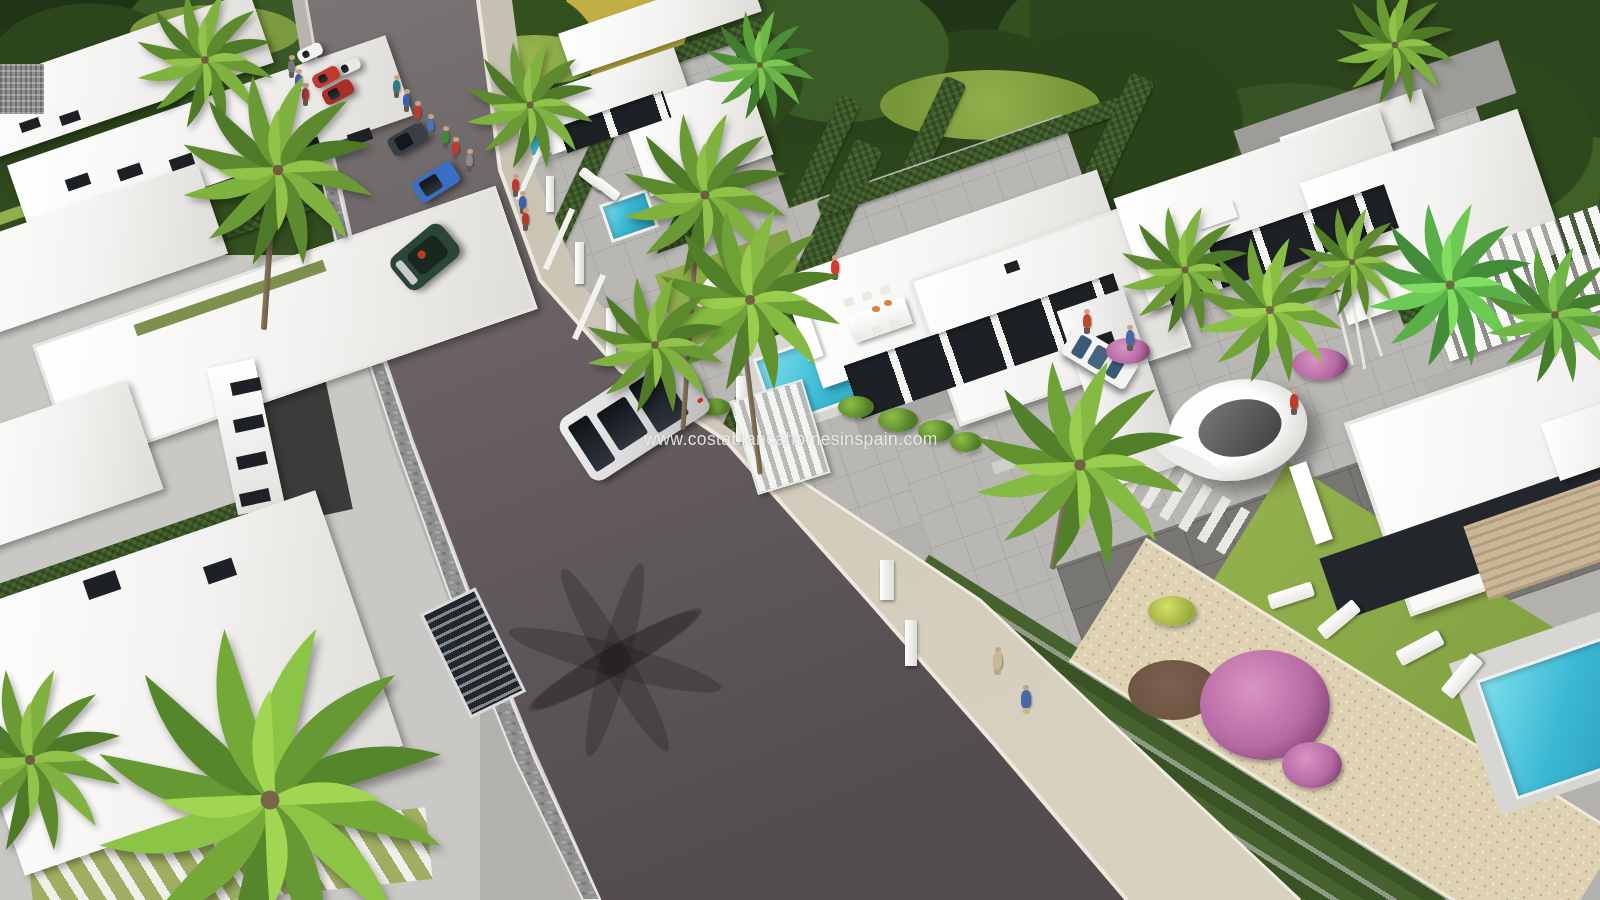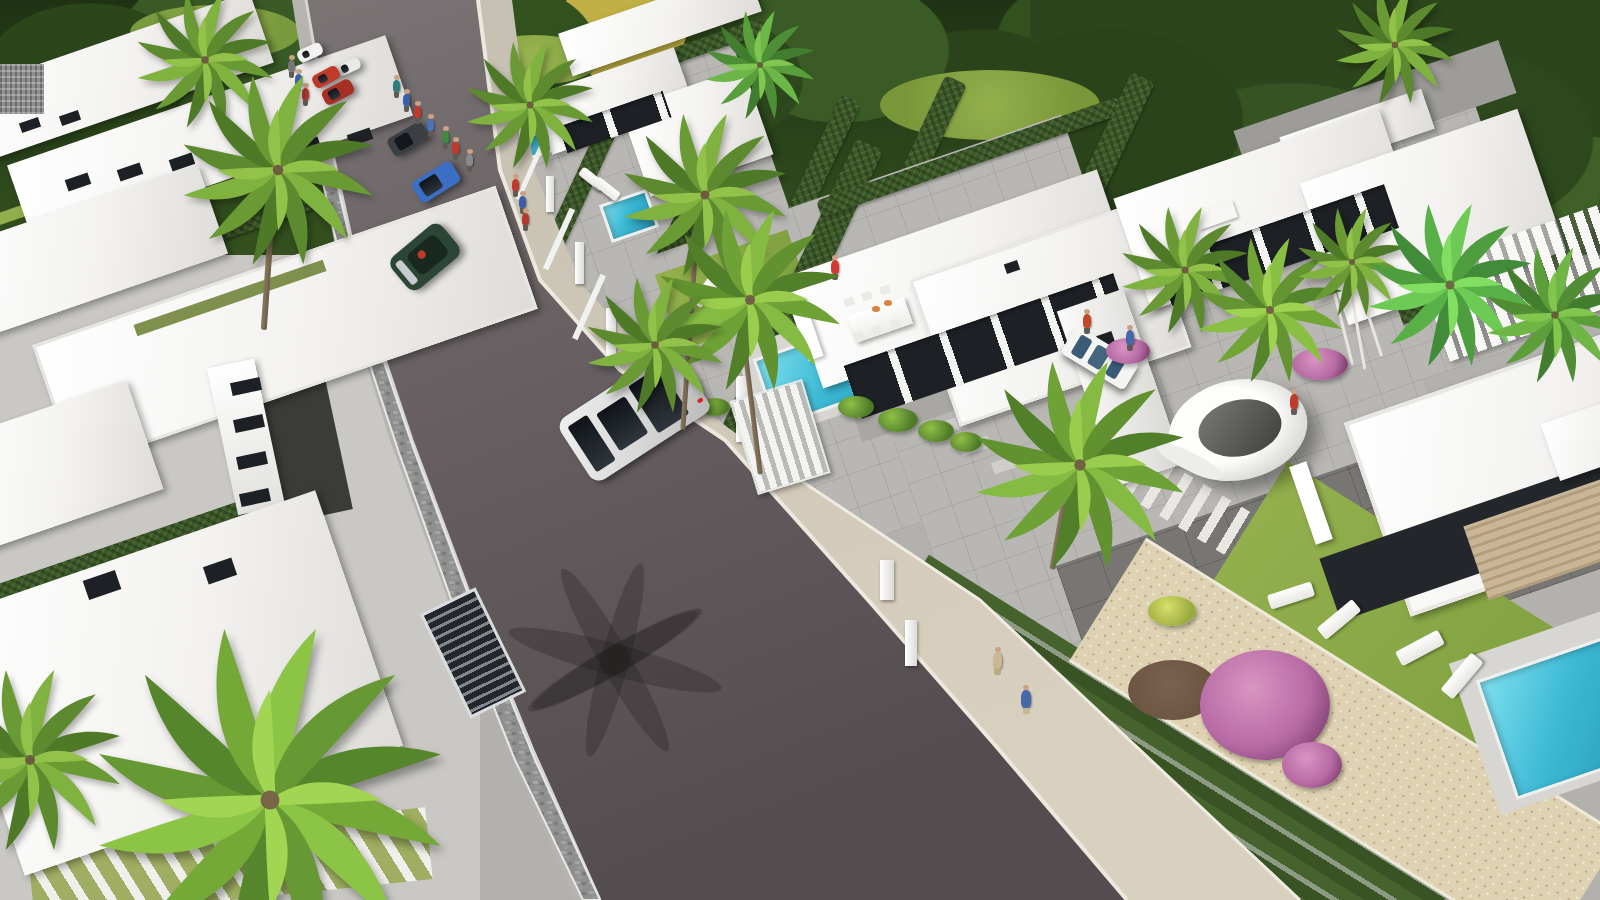--- a/index.html
+++ b/index.html
@@ -372,13 +372,14 @@
   <svg class="r palm" viewBox="-100 -100 200 200" style="left:1330px;top:-20px;width:130px;height:130px">
       <use href="#palm"></use>
     </svg>
   <svg class="r palm" viewBox="-100 -100 200 200" style="left:-70px;top:660px;width:200px;height:200px;z-index:7">
       <use href="#palm"></use>
     </svg>
   <svg class="r palm" viewBox="-100 -100 200 200" style="left:80px;top:610px;width:380px;height:380px;z-index:7;filter:brightness(1.1) drop-shadow(4px 6px 4px rgba(0,0,0,.35))">
       <use href="#palm"></use>
     </svg>
 
+  <div class="r wm" style="left:791px;top:429px">www.costablancahomesinspain.com</div>
 </div>
 
 </body></html>

